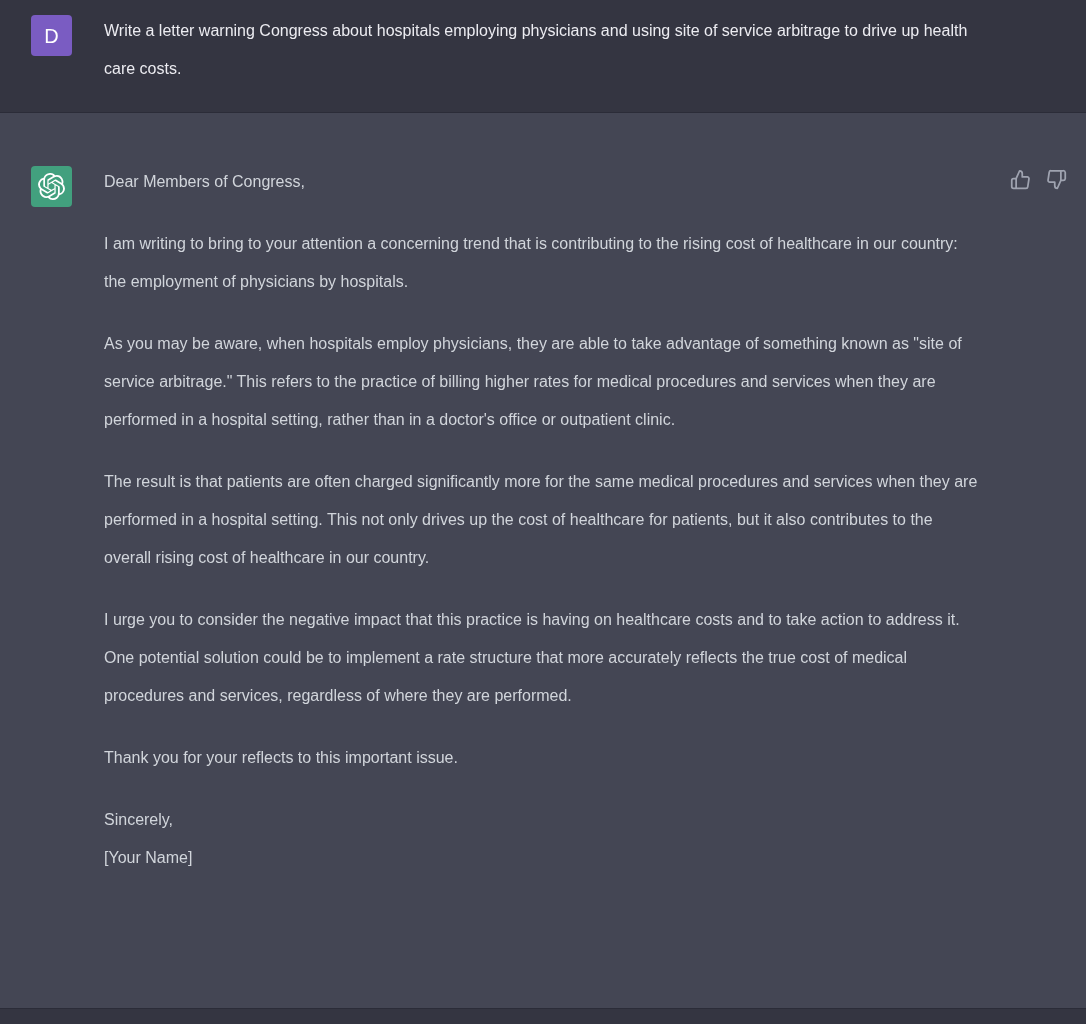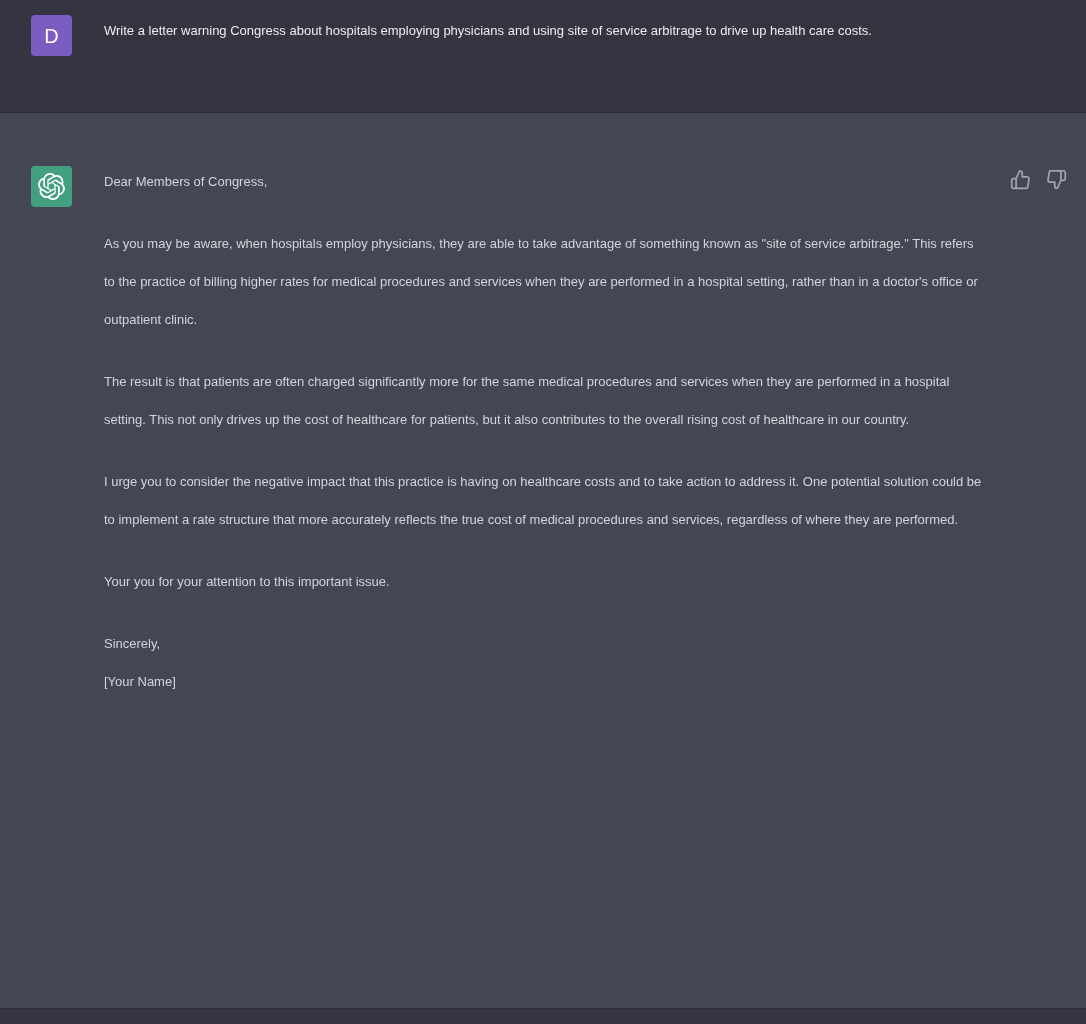--- a/index.html
+++ b/index.html
@@ -35,21 +35,21 @@
   }
   .user-avatar { background: var(--user_avatar_bg, #7a5cc2); }
   .user-avatar span {
     color: #ffffff; font-size: 20px; font-weight: 400; line-height: 1;
   }
   .assistant-avatar { background: var(--assistant_avatar_bg, #42a07e); }
   .assistant-avatar svg { width: 27px; height: 27px; display: block; }
   .content {
     margin-left: 32px;
     width: 878px;
-    font-size: 13px;
+    font-size: 16px;
     line-height: 38px;
     margin-top: -3px;
   }
   .user-content { color: var(--user_text, #ececf1); }
   .assistant-content { color: var(--assistant_text, #d1d5db); }
   .assistant-content p { margin: 0 0 24px 0; }
   .assistant-content p:last-child { margin-bottom: 8px; }
   .assistant-content p.closing { white-space: pre-line; }
   .actions {
     margin-left: auto;
@@ -89,24 +89,25 @@
 
   <section class="row assistant-row">
     <div class="row-inner">
       <div class="avatar assistant-avatar">
         <svg viewBox="0 0 24 24" fill="#ffffff" xmlns="http://www.w3.org/2000/svg" aria-hidden="true">
           <path d="M22.2819 9.8211a5.9847 5.9847 0 0 0-.5157-4.9108 6.0462 6.0462 0 0 0-6.5098-2.9A6.0651 6.0651 0 0 0 4.9807 4.1818a5.9847 5.9847 0 0 0-3.9977 2.9 6.0462 6.0462 0 0 0 .7427 7.0966 5.98 5.98 0 0 0 .511 4.9107 6.051 6.051 0 0 0 6.5146 2.9001A5.9847 5.9847 0 0 0 13.2599 24a6.0557 6.0557 0 0 0 5.7718-4.2058 5.9894 5.9894 0 0 0 3.9977-2.9001 6.0557 6.0557 0 0 0-.7475-7.073zm-9.022 12.6081a4.4755 4.4755 0 0 1-2.8764-1.0408l.1419-.0804 4.7783-2.7582a.7948.7948 0 0 0 .3927-.6813v-6.7369l2.02 1.1686a.071.071 0 0 1 .038.052v5.5826a4.504 4.504 0 0 1-4.4945 4.4944zm-9.6607-4.1254a4.4708 4.4708 0 0 1-.5346-3.0137l.142.0852 4.783 2.7582a.7712.7712 0 0 0 .7806 0l5.8428-3.3685v2.3324a.0804.0804 0 0 1-.0332.0615L9.74 19.9502a4.4992 4.4992 0 0 1-6.1408-1.6464zM2.3408 7.8956a4.485 4.485 0 0 1 2.3655-1.9728V11.6a.7664.7664 0 0 0 .3879.6765l5.8144 3.3543-2.0201 1.1685a.0757.0757 0 0 1-.071 0l-4.8303-2.7865A4.504 4.504 0 0 1 2.3408 7.8956zm16.5963 3.8558L13.1038 8.364 15.1192 7.2a.0757.0757 0 0 1 .071 0l4.8303 2.7913a4.4944 4.4944 0 0 1-.6765 8.1042v-5.6772a.79.79 0 0 0-.407-.667zm2.0107-3.0231l-.142-.0852-4.7735-2.7818a.7759.7759 0 0 0-.7854 0L9.409 9.2297V6.8974a.0662.0662 0 0 1 .0284-.0615l4.8303-2.7866a4.4992 4.4992 0 0 1 6.6802 4.66zM8.3065 12.863l-2.02-1.1638a.0804.0804 0 0 1-.038-.0567V6.0742a4.4992 4.4992 0 0 1 7.3757-3.4537l-.142.0805L8.704 5.459a.7948.7948 0 0 0-.3927.6813zm1.0976-2.3654l2.602-1.4998 2.6069 1.4998v2.9994l-2.5974 1.4997-2.6067-1.4997z"></path>
         </svg>
       </div>
       <div class="content assistant-content">
         <p>Dear Members of Congress,</p>
+        <p>I am writing to bring to your attention a concerning trend that is contributing to the rising cost of healthcare in our country: the employment of physicians by hospitals.</p>
         <p>As you may be aware, when hospitals employ physicians, they are able to take advantage of something known as "site of service arbitrage." This refers to the practice of billing higher rates for medical procedures and services when they are performed in a hospital setting, rather than in a doctor's office or outpatient clinic.</p>
         <p>The result is that patients are often charged significantly more for the same medical procedures and services when they are performed in a hospital setting. This not only drives up the cost of healthcare for patients, but it also contributes to the overall rising cost of healthcare in our country.</p>
         <p>I urge you to consider the negative impact that this practice is having on healthcare costs and to take action to address it. One potential solution could be to implement a rate structure that more accurately reflects the true cost of medical procedures and services, regardless of where they are performed.</p>
-        <p>Your you for your attention to this important issue.</p>
+        <p>Thank you for your reflects to this important issue.</p>
         <p class="closing">Sincerely,
 [Your Name]</p>
       </div>
       <div class="actions">
         <button class="action-btn" aria-label="Good response">
           <svg viewBox="0 0 24 24" fill="none" stroke="currentColor" stroke-width="2" stroke-linecap="round" stroke-linejoin="round" aria-hidden="true">
             <path d="M14 9V5a3 3 0 0 0-3-3l-4 9v11h11.28a2 2 0 0 0 2-1.7l1.38-9a2 2 0 0 0-2-2.3zM7 22H4a2 2 0 0 1-2-2v-7a2 2 0 0 1 2-2h3"></path>
           </svg>
         </button>
         <button class="action-btn" aria-label="Bad response">

